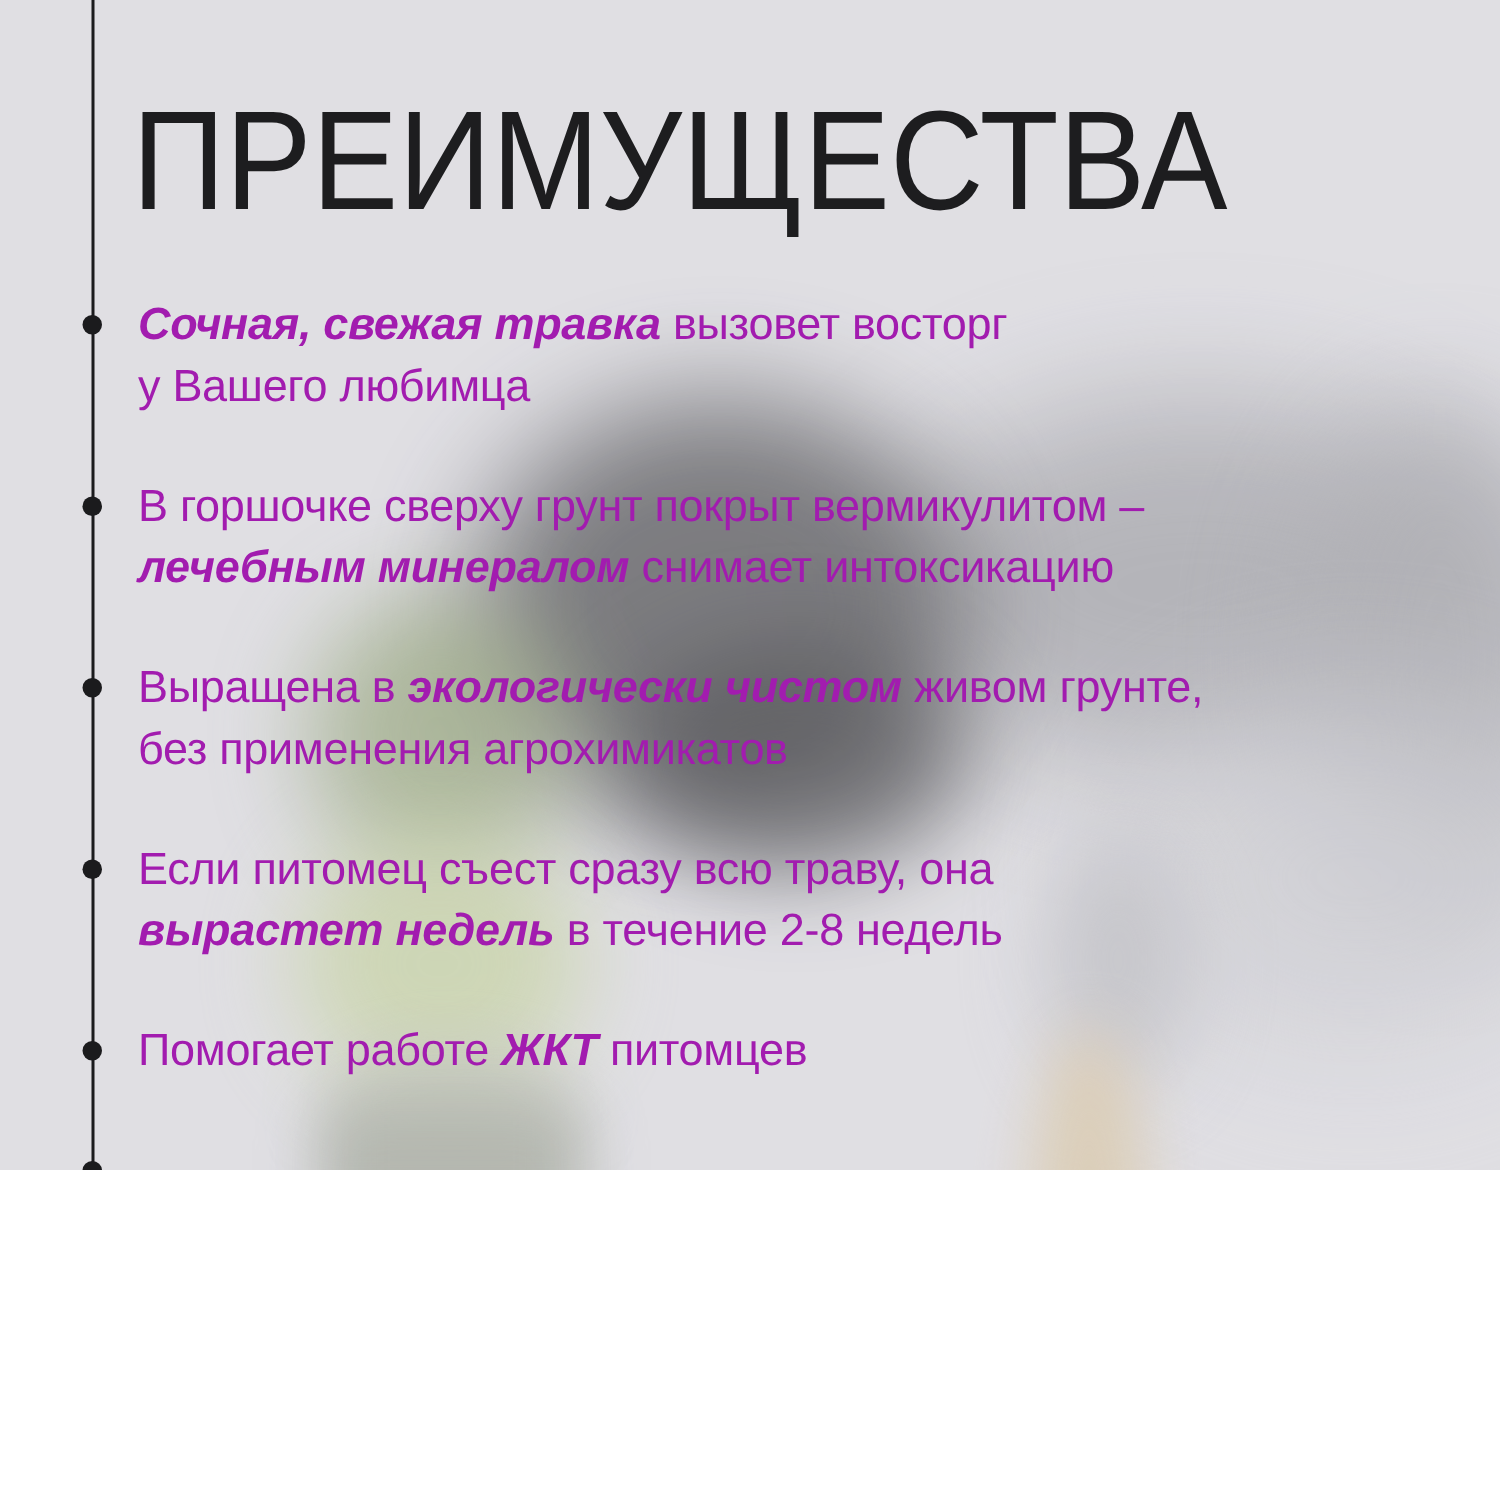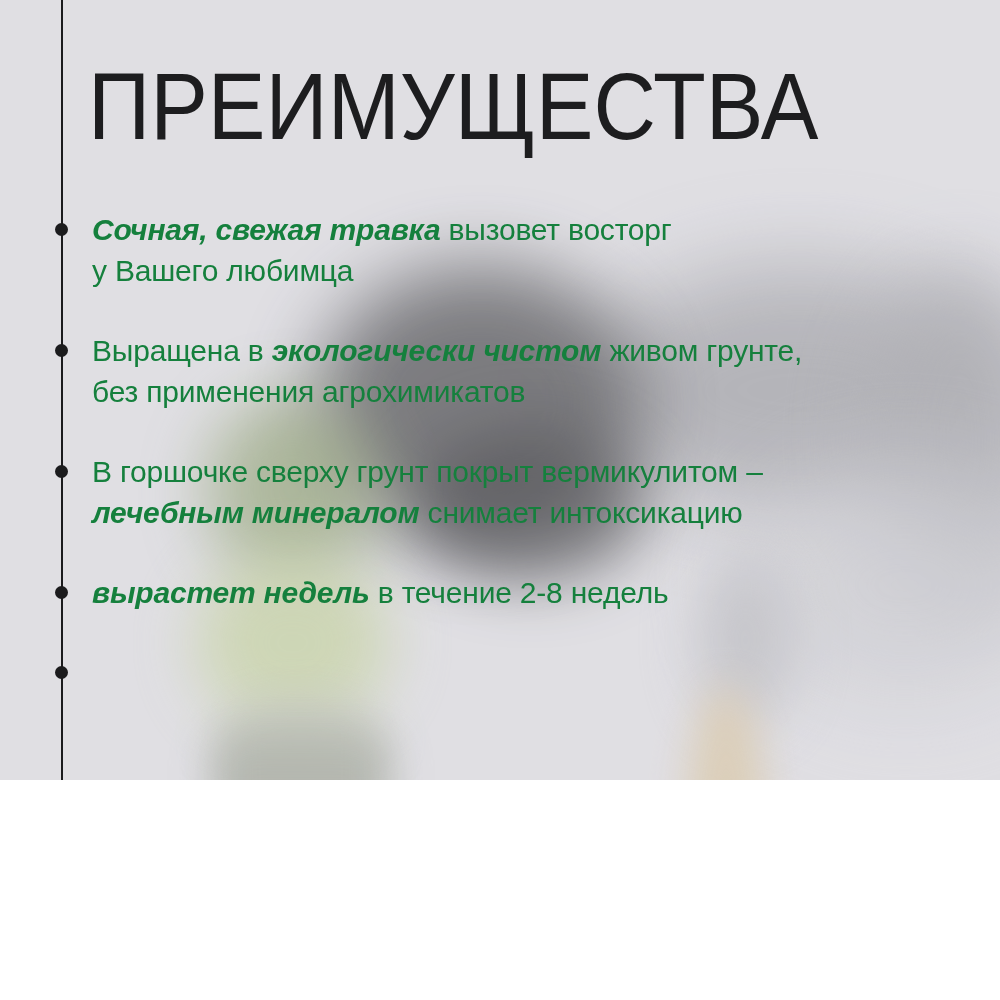--- a/index.html
+++ b/index.html
@@ -63,24 +63,24 @@
   
   .bullet-list {
     position: absolute;
     left: 92px; top: 196px;
     width: 830px;
     margin: 0; padding: 0;
     list-style: none;
   }
   .bullet-item {
     position: relative;
-    margin: 13px 0 39px 0;
+    margin: 0 0 39px 0;
     font-size: 30px;
     line-height: 41px;
-    color: #15803d;
+    color: #a21caf;
     letter-spacing: -0.2px;
   }
   .bullet-text { white-space: pre-line; }
   .bullet-text .seg.em { font-weight: 700; font-style: italic; }
   .bullet-marker {
     position: absolute;
     left: -37px; top: 14px;
     width: 13px; height: 13px;
     border-radius: 50%;
     background: #1b1b1d;
@@ -113,30 +113,35 @@
   <h1 class="page-title">ПРЕИМУЩЕСТВА</h1>
 
   <ul class="bullet-list">
     <li class="bullet-item">
       <span class="bullet-marker"></span>
       <span class="bullet-text"><span class="seg em">Сочная, свежая травка</span><span class="seg"> вызовет восторг
 у Вашего любимца</span></span>
     </li>
     <li class="bullet-item">
       <span class="bullet-marker"></span>
+      <span class="bullet-text"><span class="seg">В горшочке сверху грунт покрыт вермикулитом –
+</span><span class="seg em">лечебным минералом</span><span class="seg"> снимает интоксикацию</span></span>
+    </li>
+    <li class="bullet-item">
+      <span class="bullet-marker"></span>
       <span class="bullet-text"><span class="seg">Выращена в </span><span class="seg em">экологически чистом</span><span class="seg"> живом грунте,
 без применения агрохимикатов</span></span>
     </li>
     <li class="bullet-item">
       <span class="bullet-marker"></span>
-      <span class="bullet-text"><span class="seg">В горшочке сверху грунт покрыт вермикулитом –
-</span><span class="seg em">лечебным минералом</span><span class="seg"> снимает интоксикацию</span></span>
+      <span class="bullet-text"><span class="seg">Если питомец съест сразу всю траву, она
+</span><span class="seg em">вырастет недель</span><span class="seg"> в течение 2-8 недель</span></span>
     </li>
     <li class="bullet-item">
       <span class="bullet-marker"></span>
-      <span class="bullet-text"><span class="seg em">вырастет недель</span><span class="seg"> в течение 2-8 недель</span></span>
+      <span class="bullet-text"><span class="seg">Помогает работе </span><span class="seg em">ЖКТ</span><span class="seg"> питомцев</span></span>
     </li>
     <li class="bullet-item">
       <span class="bullet-marker"></span>
     </li>
   </ul>
 
 </div>
 
 </body></html>

